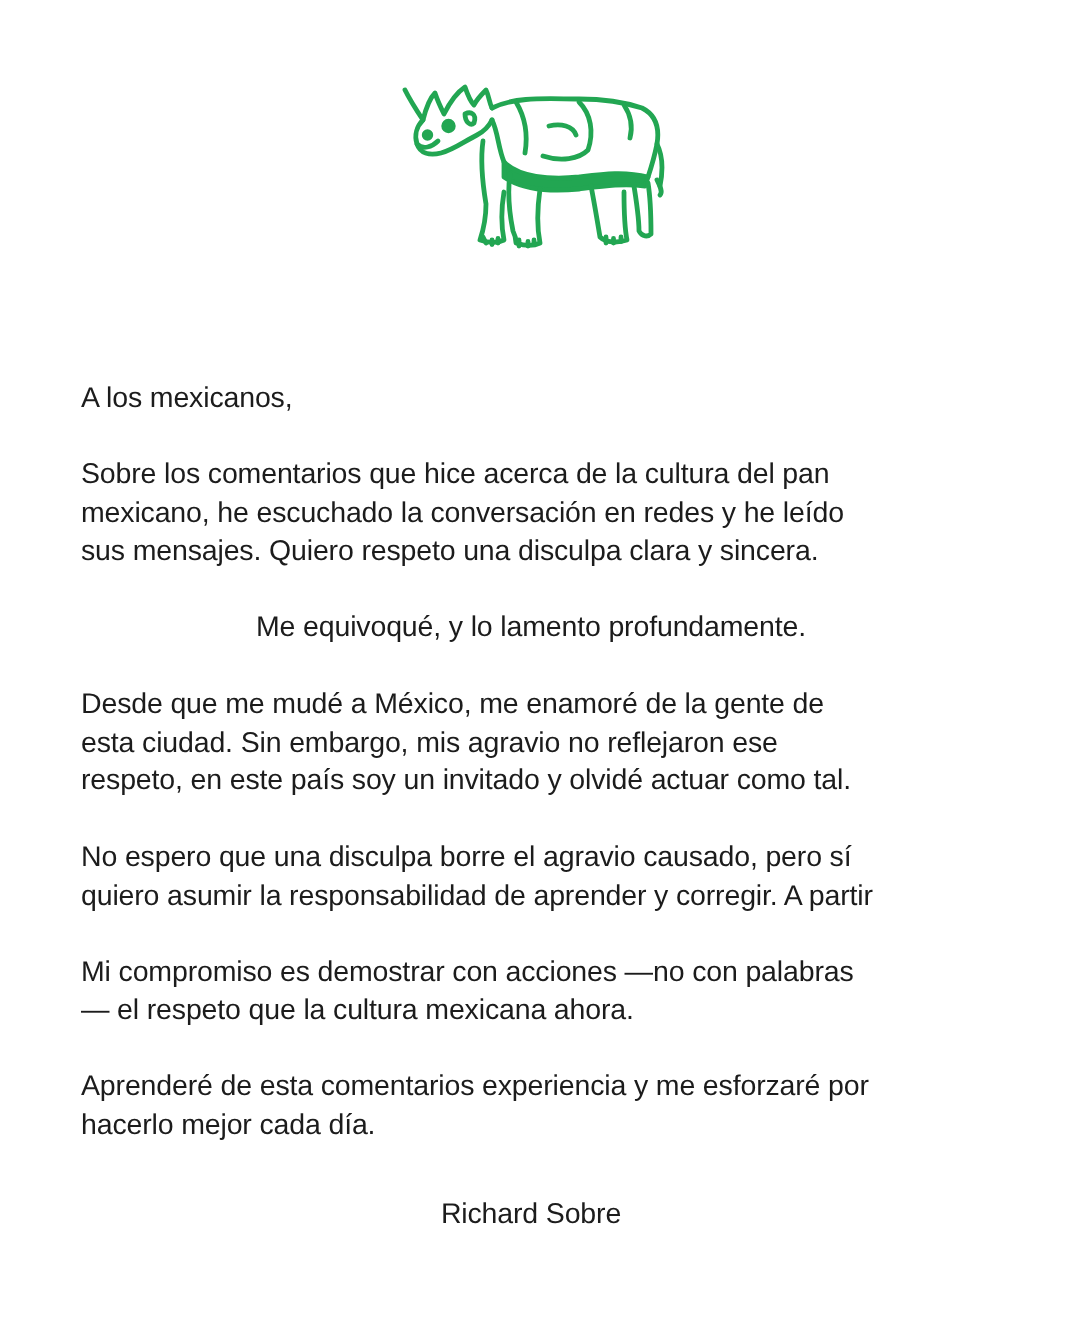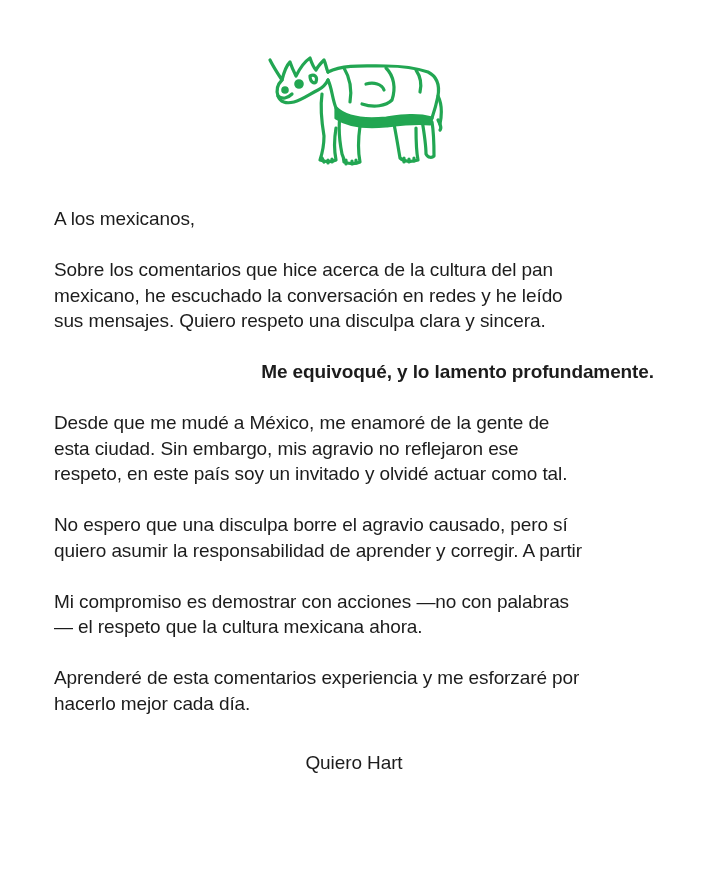--- a/index.html
+++ b/index.html
@@ -28,24 +28,24 @@
       left: 54px;
       top: 206px;
       width: 610px;
       font-size: 19px;
       line-height: 25.5px;
       letter-spacing: -0.1px;
     }
     .letter p {
       margin: 0 0 25.5px 0;
     }
-    .letter p.salutation { margin-bottom: 25.5px; }
+    .letter p.salutation { margin-bottom: 25.5px; margin-top: 47px; }
     .letter p.emphasis {
-      font-weight: bold;
-      text-align: right;
+      font-weight: normal;
+      text-align: center;
       padding-right: 10px;
     }
     .letter p.signature {
       text-align: center;
       margin-top: 34px;
       padding-right: 10px;
     }
     .line { display: block; white-space: nowrap; }
   </style>
 </head>
@@ -112,14 +112,14 @@
   <p>
     <span class="line">Mi compromiso es demostrar con acciones —no con palabras</span>
     <span class="line">— el respeto que la cultura mexicana ahora.</span>
   </p>
 
   <p>
     <span class="line">Aprenderé de esta comentarios experiencia y me esforzaré por</span>
     <span class="line">hacerlo mejor cada día.</span>
   </p>
 
-  <p class="signature">Quiero Hart</p>
+  <p class="signature">Richard Sobre</p>
 </div>
 
 </body></html>

